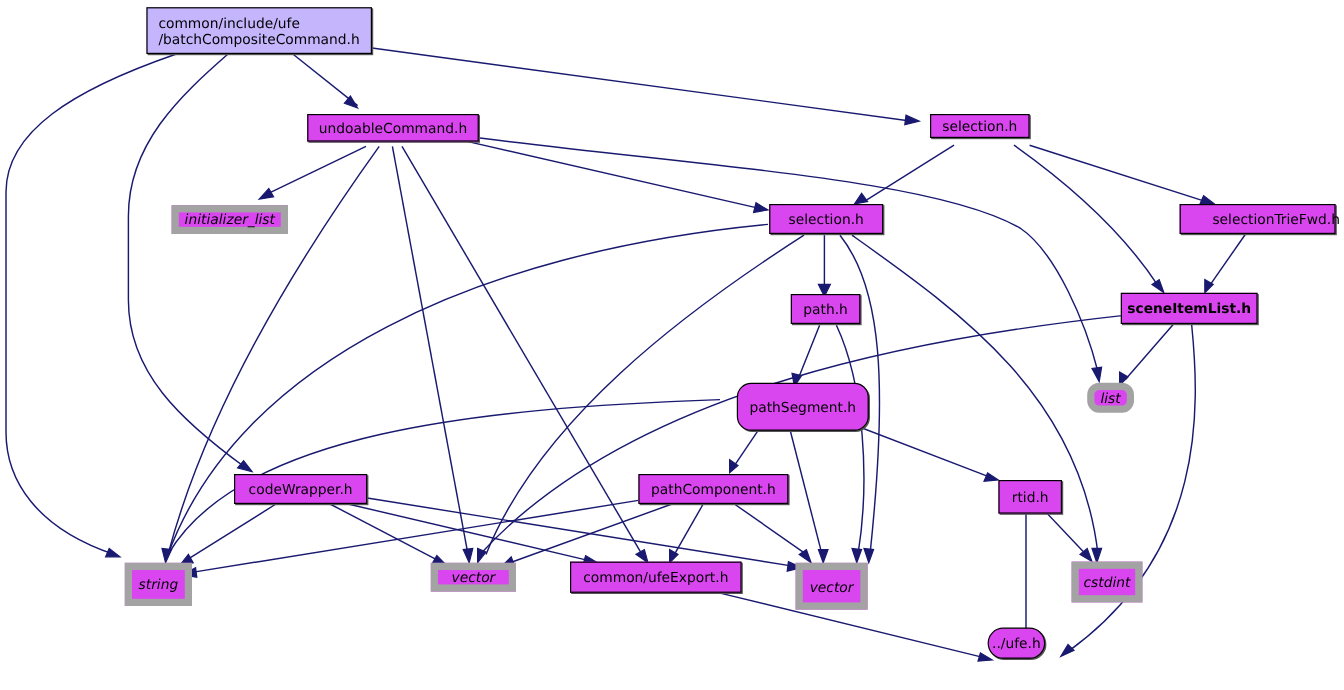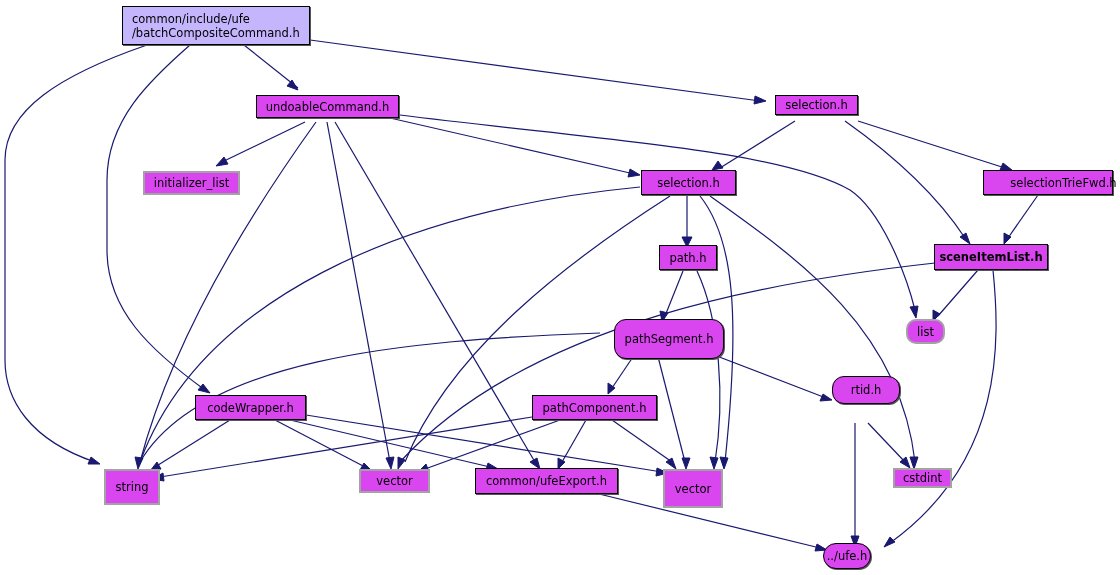--- a/index.html
+++ b/index.html
@@ -4,21 +4,21 @@
 <style>
   html, body { margin: 0; padding: 0; background: #ffffff; }
   body { width: 1120px; height: 575px; position: relative; overflow: hidden;
          font-family: "DejaVu Sans", sans-serif; }
   svg { position: absolute; left: 0; top: 0; }
   .node { position: absolute; box-sizing: border-box; display: flex; align-items: center;
           justify-content: center; font-size: 11.5px; color: #000; background: #d946ef;
           white-space: nowrap; line-height: 14px; }
   .node.internal { border: 1px solid #000; border-right-width: 1.5px; border-bottom-width: 1.5px;
                    box-shadow: 1px 1px 0 #555; }
-  .node.external { border: 2px solid #a3a3a3; color: #000; }
+  .node.external { border: 6px solid #a3a3a3; color: #000; font-style: italic; }
   .node.root { background: #c4b5fd; border: 1px solid #000; box-shadow: 1px 1px 0 #555;
                justify-content: flex-start; align-items: flex-start; padding: 5px 0 0 9px;
                flex-direction: column; }
   .node.root span { display: block; }
   .edge { fill: none; stroke: #191970; stroke-width: 1.2; }
   .arrow { fill: #191970; stroke: #191970; stroke-width: 1; }
 </style>
 </head>
 <body>
 
@@ -133,25 +133,25 @@
 <div class="node internal" style="left:934px; top:244px; width:114px; height:26px;font-weight:bold;">sceneItemList.h</div>
 
 <div class="node external" style="left:906px; top:319px; width:39px; height:25px;border-radius:10px;">list</div>
 
 <div class="node internal" style="left:614px; top:319px; width:110px; height:40px;border-radius:12px;">pathSegment.h</div>
 
 <div class="node internal" style="left:195px; top:395px; width:111px; height:25px;">codeWrapper.h</div>
 
 <div class="node internal" style="left:532px; top:395px; width:125px; height:25px;">pathComponent.h</div>
 
-<div class="node internal" style="left:832px; top:376px; width:68px; height:28px;border-radius:12px;">rtid.h</div>
+<div class="node internal" style="left:832px; top:400px; width:53px; height:28px;">rtid.h</div>
 
 <div class="node external" style="left:104px; top:469px; width:56px; height:36px;">string</div>
 
 <div class="node external" style="left:359px; top:469px; width:71px; height:24px;">vector</div>
 
 <div class="node internal" style="left:475px; top:468px; width:143px; height:26px;">common/ufeExport.h</div>
 
 <div class="node external" style="left:663px; top:469px; width:60px; height:39px;">vector</div>
 
-<div class="node external" style="left:893px; top:468px; width:59px; height:20px;">cstdint</div>
+<div class="node external" style="left:893px; top:468px; width:59px; height:34px;">cstdint</div>
 
-<div class="node internal" style="left:823px; top:543px; width:48px; height:26px;border-radius:13px;">../ufe.h</div>
+<div class="node internal" style="left:823px; top:523px; width:48px; height:26px;border-radius:13px;">../ufe.h</div>
 
 </body></html>

